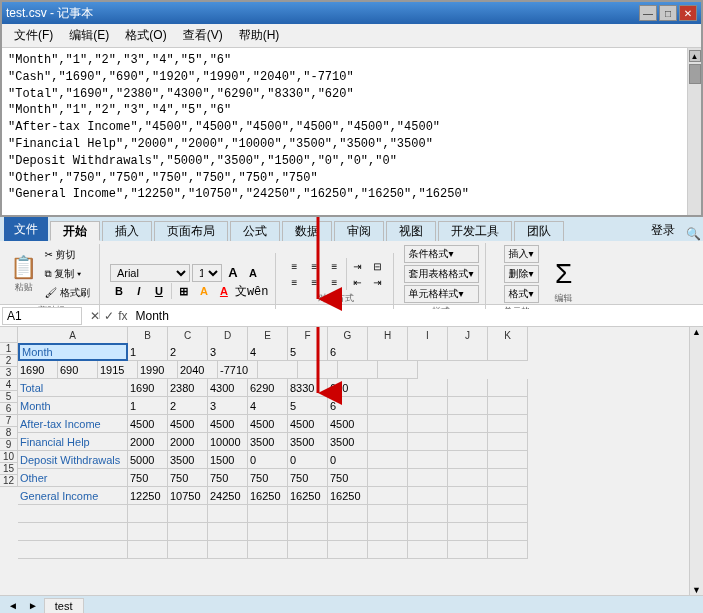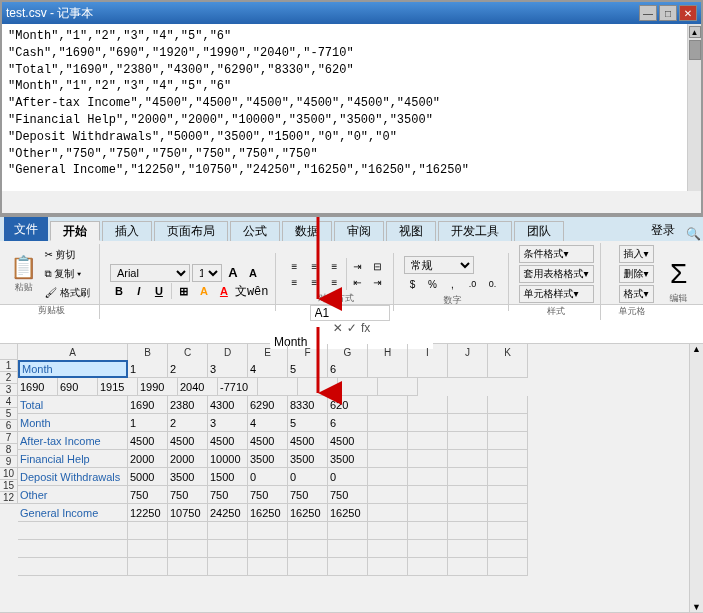--- a/index.html
+++ b/index.html
@@ -160,23 +160,22 @@
       height: 64px;
       flex-wrap: wrap;
     }
 
     
     .formula-bar {
       display: flex;
       align-items: center;
       border-bottom: 1px solid #ccc;
       background: white;
-      height: 39px;
+      height: 22px;
       padding: 0 2px;
-      flex-direction: column;
     }
     .cell-ref-box {
       width: 80px;
       border: 1px solid #ccc;
       height: 18px;
       font-size: 12px;
       padding: 0 4px;
       margin-right: 4px;
     }
     .formula-icons {
@@ -373,20 +372,27 @@
 <body>
 
 <div class="notepad-window">
   <div class="notepad-titlebar">
     <span>test.csv - 记事本</span>
     <div class="titlebar-buttons">
       <div class="titlebar-btn minimize">—</div>
       <div class="titlebar-btn maximize">□</div>
       <div class="titlebar-btn">✕</div>
     </div>
+  </div>
+  <div class="notepad-menubar">
+    <span class="notepad-menu-item">文件(F)</span>
+    <span class="notepad-menu-item">编辑(E)</span>
+    <span class="notepad-menu-item">格式(O)</span>
+    <span class="notepad-menu-item">查看(V)</span>
+    <span class="notepad-menu-item">帮助(H)</span>
   </div>
   <div class="notepad-content-area">
     <div class="notepad-text" id="notepad-text-content">
         <div>"Month","1","2","3","4","5","6"</div>
         <div>"Cash","1690","690","1920","1990","2040","-7710"</div>
         <div>"Total","1690","2380","4300","6290","8330","620"</div>
         <div>"Month","1","2","3","4","5","6"</div>
         <div>"After-tax Income","4500","4500","4500","4500","4500","4500"</div>
         <div>"Financial Help","2000","2000","10000","3500","3500","3500"</div>
         <div>"Deposit Withdrawals","5000","3500","1500","0","0","0"</div>
@@ -470,33 +476,20 @@
         <div class="align-btn">≡</div>
         <div class="align-btn">≡</div>
         <div class="align-btn">≡</div>
         <div style="width:1px;background:#ccc;height:16px;"></div>
         <div class="align-btn">⇤</div>
         <div class="align-btn">⇥</div>
       </div>
       <div class="ribbon-section-label">对齐方式</div>
     </div>
 
-    <div class="ribbon-section">
-      <select class="number-dropdown">
-        <option>常规</option>
-      </select>
-      <div style="display:flex;gap:2px;margin-top:2px;">
-        <div class="align-btn" style="font-size:10px;">$</div>
-        <div class="align-btn" style="font-size:10px;">%</div>
-        <div class="align-btn" style="font-size:10px;">,</div>
-        <div class="align-btn" style="font-size:9px;">.0</div>
-        <div class="align-btn" style="font-size:9px;">0.</div>
-      </div>
-      <div class="ribbon-section-label">数字</div>
-    </div>
 
     <div class="ribbon-section">
       <div class="conditional-btn">条件格式▾</div>
       <div class="conditional-btn" style="margin-top:2px;">套用表格格式▾</div>
       <div class="conditional-btn" style="margin-top:2px;">单元格样式▾</div>
       <div class="ribbon-section-label">样式</div>
     </div>
 
     <div class="ribbon-section" style="border-right:none;">
       <div style="display:flex;flex-direction:column;gap:2px;align-items:center;padding-left:8px;">

